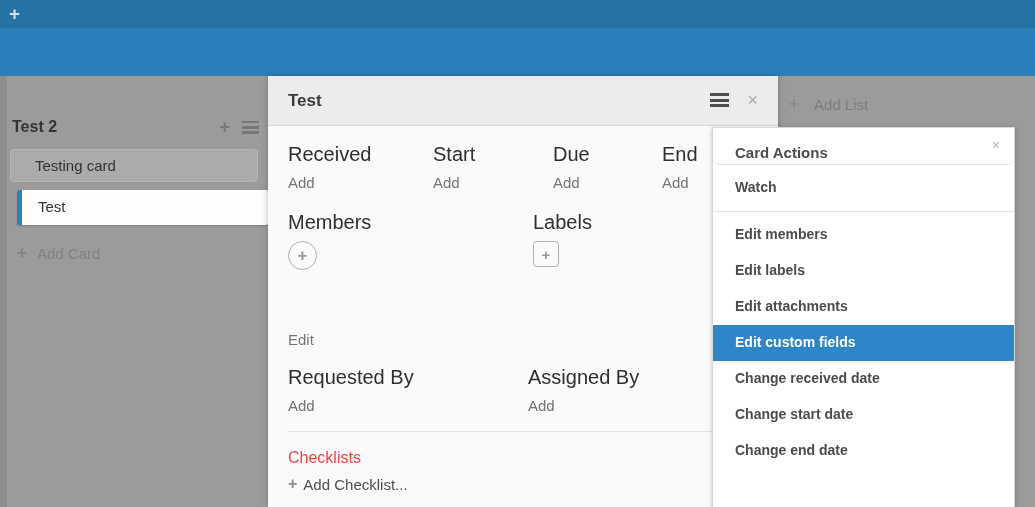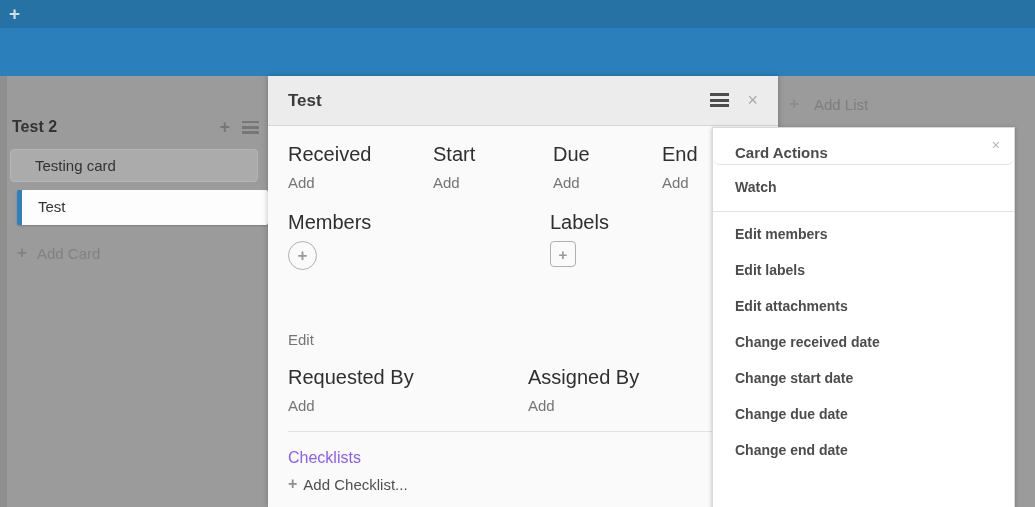--- a/index.html
+++ b/index.html
@@ -35,30 +35,30 @@
   .panel { position:absolute; left:268px; top:76px; width:510px; height:431px; background:#FAFAFA; box-shadow:0 0 6px rgba(0,0,0,.25); }
   .panel-header { position:relative; height:50px; background:#ECECEC; border-bottom:1px solid #D6D6D6; padding:15px 0 0 20px; }
   .panel-title { font-size:17px; font-weight:bold; color:#3A3A3A; }
   .panel-header-icons { position:absolute; right:20px; top:16px; display:flex; gap:18px; align-items:center; }
   .icon-x { font-size:18px; color:#A8A8A8; line-height:16px; cursor:pointer; }
   .panel-body { padding:0 20px; }
 
   .dates-row { display:grid; grid-template-columns:145px 120px 109px auto; padding-top:17px; }
   .fld-label { font-size:20px; color:#2F2F2F; }
   .fld-action { font-size:15px; color:#757575; margin-top:8px; cursor:pointer; display:inline-block; }
-  .mem-row { display:grid; grid-template-columns:245px auto; margin-top:19px;gap:17px; }
+  .mem-row { display:grid; grid-template-columns:245px auto; margin-top:19px; }
   .btn-add-member { margin-top:7px; width:29px; height:29px; border:1px solid #B0B0B0; border-radius:50%;
     color:#999999; font-size:17px; font-weight:bold; display:flex; align-items:center; justify-content:center; cursor:pointer; }
   .btn-add-label { margin-top:7px; width:26px; height:26px; border:1px solid #B0B0B0; border-radius:4px;
     color:#999999; font-size:15px; font-weight:bold; display:flex; align-items:center; justify-content:center; cursor:pointer; }
   .desc-section { margin-top:53px; }
   .req-row { display:grid; grid-template-columns:240px auto; margin-top:17px; }
   .divider { height:1px; background:#E2E2E2; }
   .div1 { margin-top:16px; }
-  .checklists-label { font-size:16px; color:#8b5cf6; margin-top:17px; }
+  .checklists-label { font-size:16px; color:#ef4444; margin-top:17px; }
   .add-checklist { margin-top:8px; font-size:15px; color:#4F4F4F; cursor:pointer; display:flex; align-items:center; gap:6px; }
   .add-checklist .plus { color:#8F8F8F; font-size:16px; font-weight:bold; }
 
   
   .add-list { position:absolute; left:789px; top:94px; font-size:15px; color:#7E7E7E; cursor:pointer; display:flex; align-items:center; gap:15px; }
   .add-list .plus { font-size:17px; font-weight:bold; color:#8B8B8B; }
 
   
   .menu { position:absolute; left:712px; top:127px; width:303px; height:400px; background:#FFFFFF; border:1px solid #D9D9D9; box-shadow:0 1px 4px rgba(0,0,0,.25); }
   .menu-header { position:relative; height:37px; border-bottom:1px solid #E2E2E2; padding:16px 0 0 22px;border-radius:7px; }
@@ -173,20 +173,20 @@
   <div class="menu">
     <div class="menu-header">
       <span class="menu-title">Card Actions</span>
       <span class="menu-close">×</span>
     </div>
     <div class="menu-watch">Watch</div>
     <div class="menu-items">
       <div class="menu-item">Edit members</div>
       <div class="menu-item">Edit labels</div>
       <div class="menu-item">Edit attachments</div>
+      <div class="menu-item highlighted">Edit custom fields</div>
       <div class="menu-item">Change received date</div>
       <div class="menu-item">Change start date</div>
-      <div class="menu-item">Change due date</div>
       <div class="menu-item">Change end date</div>
     </div>
   </div>
 
 </div>
 
 </body></html>

